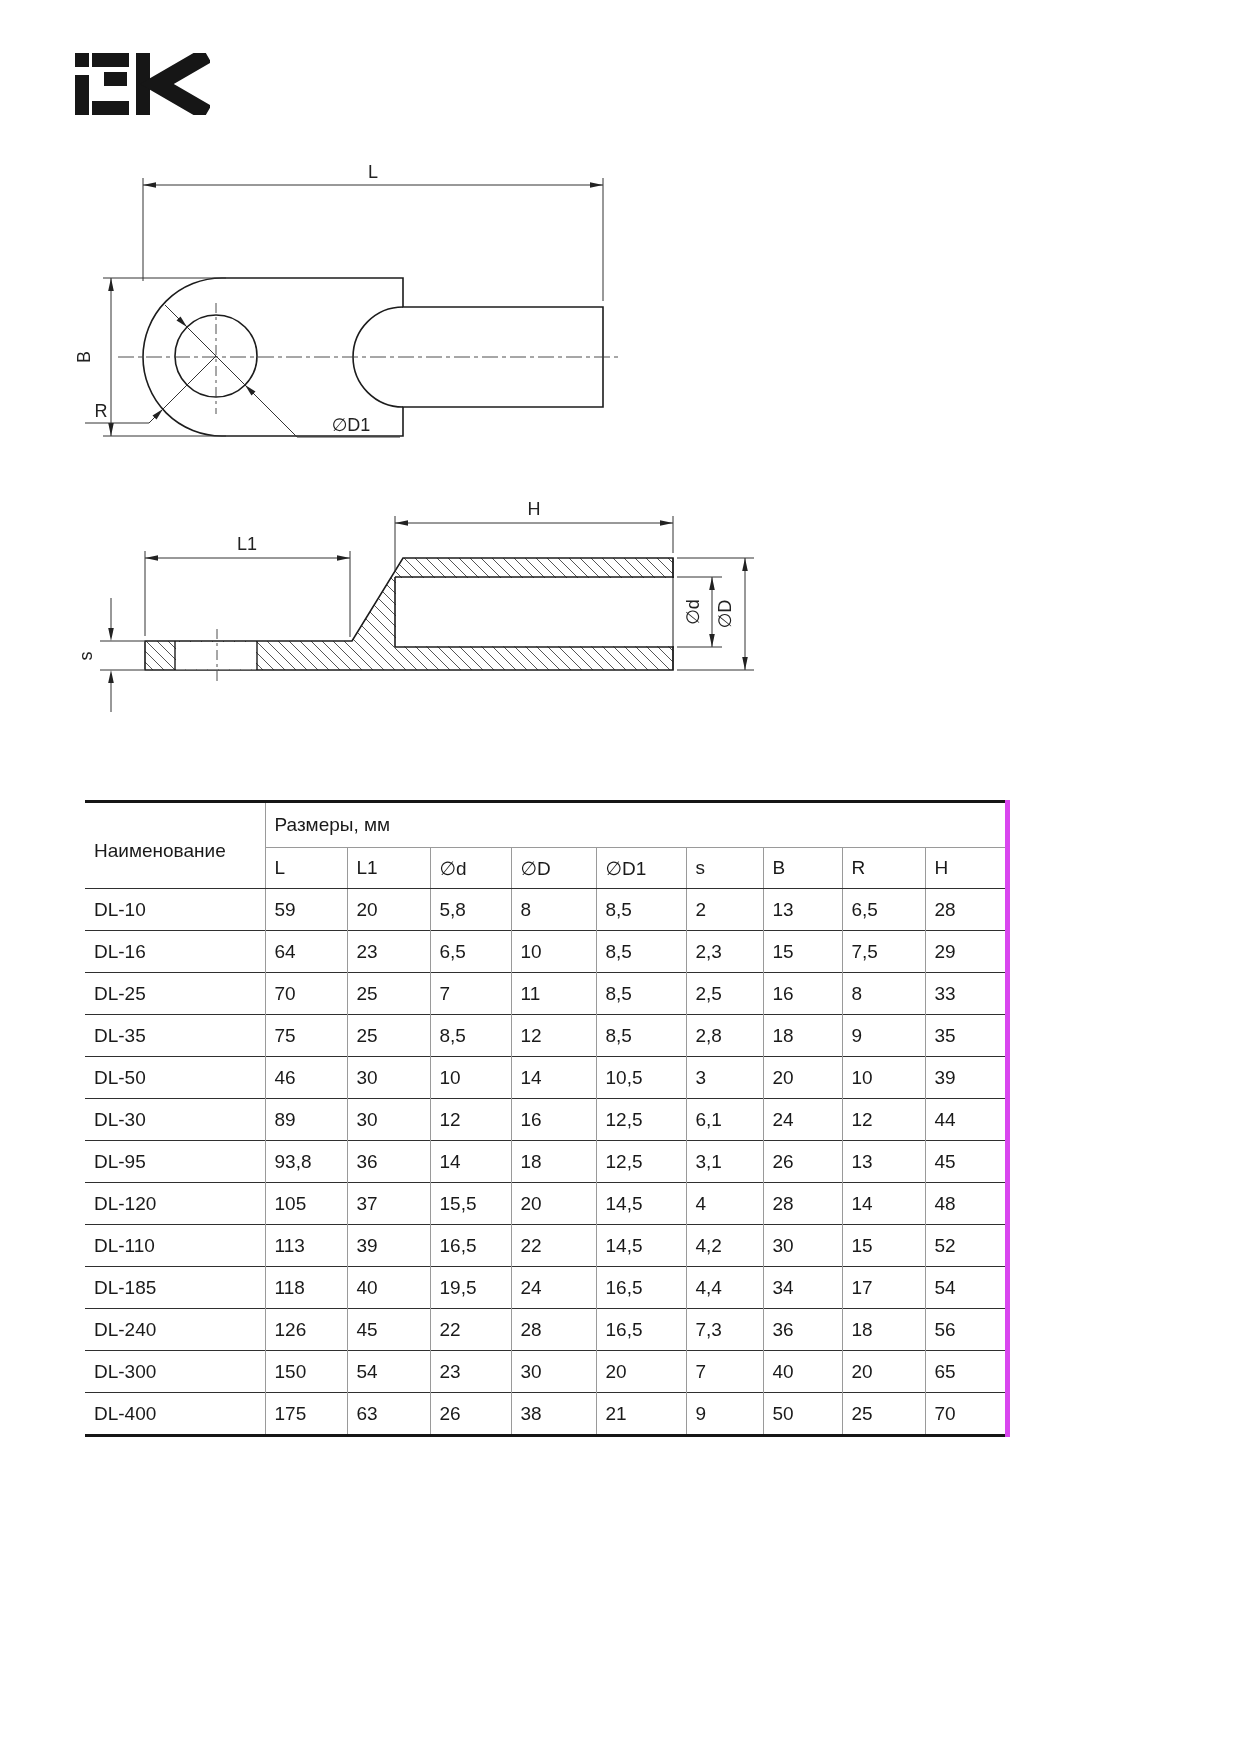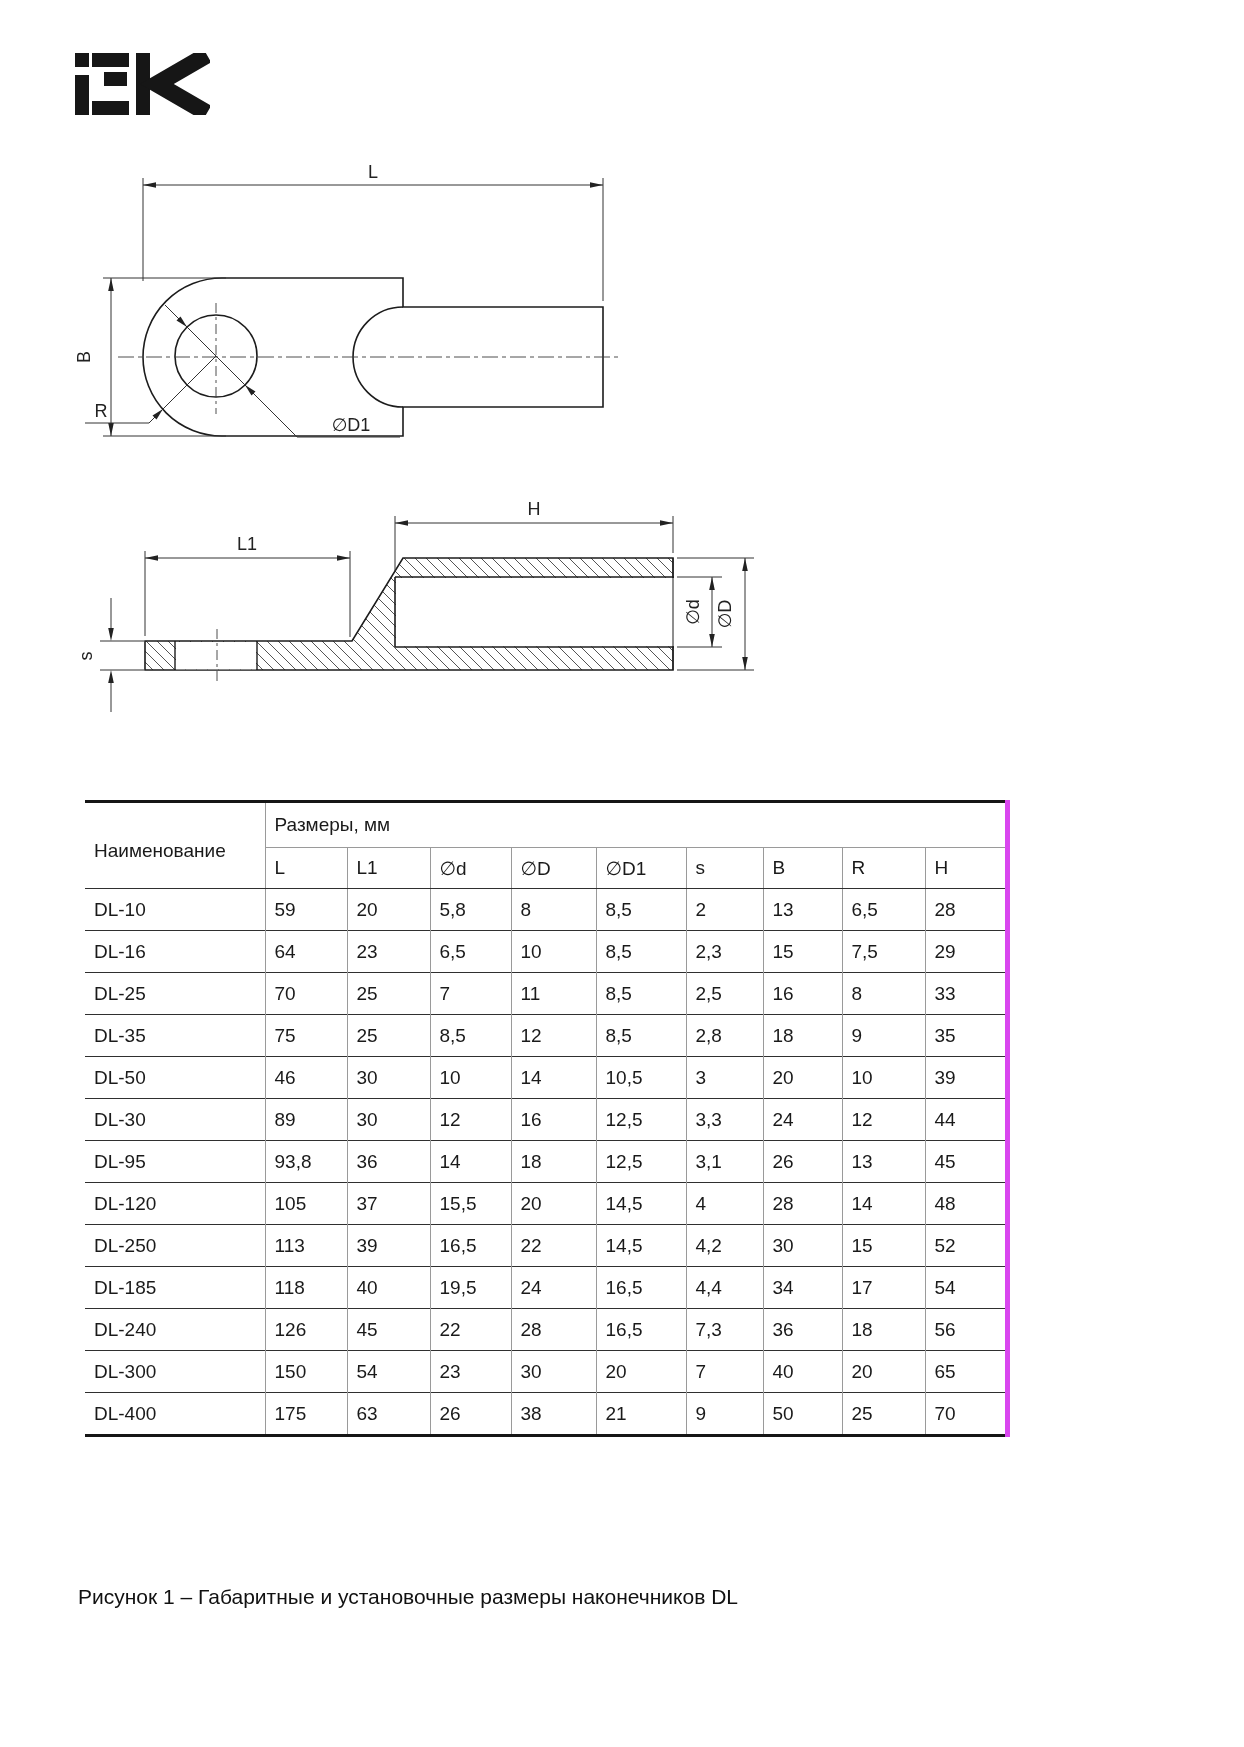--- a/index.html
+++ b/index.html
@@ -252,21 +252,21 @@
           <td>10</td>
           <td>39</td>
         </tr>
         <tr>
           <td>DL-30</td>
           <td>89</td>
           <td>30</td>
           <td>12</td>
           <td>16</td>
           <td>12,5</td>
-          <td>3,3</td>
+          <td>6,1</td>
           <td>24</td>
           <td>12</td>
           <td>44</td>
         </tr>
         <tr>
           <td>DL-95</td>
           <td>93,8</td>
           <td>36</td>
           <td>14</td>
           <td>18</td>
@@ -282,21 +282,21 @@
           <td>37</td>
           <td>15,5</td>
           <td>20</td>
           <td>14,5</td>
           <td>4</td>
           <td>28</td>
           <td>14</td>
           <td>48</td>
         </tr>
         <tr>
-          <td>DL-250</td>
+          <td>DL-110</td>
           <td>113</td>
           <td>39</td>
           <td>16,5</td>
           <td>22</td>
           <td>14,5</td>
           <td>4,2</td>
           <td>30</td>
           <td>15</td>
           <td>52</td>
         </tr>
@@ -344,15 +344,14 @@
           <td>38</td>
           <td>21</td>
           <td>9</td>
           <td>50</td>
           <td>25</td>
           <td>70</td>
         </tr>
       </tbody>
   </table>
 
-  <div id="caption">Рисунок 1 – Габаритные и установочные размеры наконечников DL</div>
 
 </div>
 
 </body></html>

